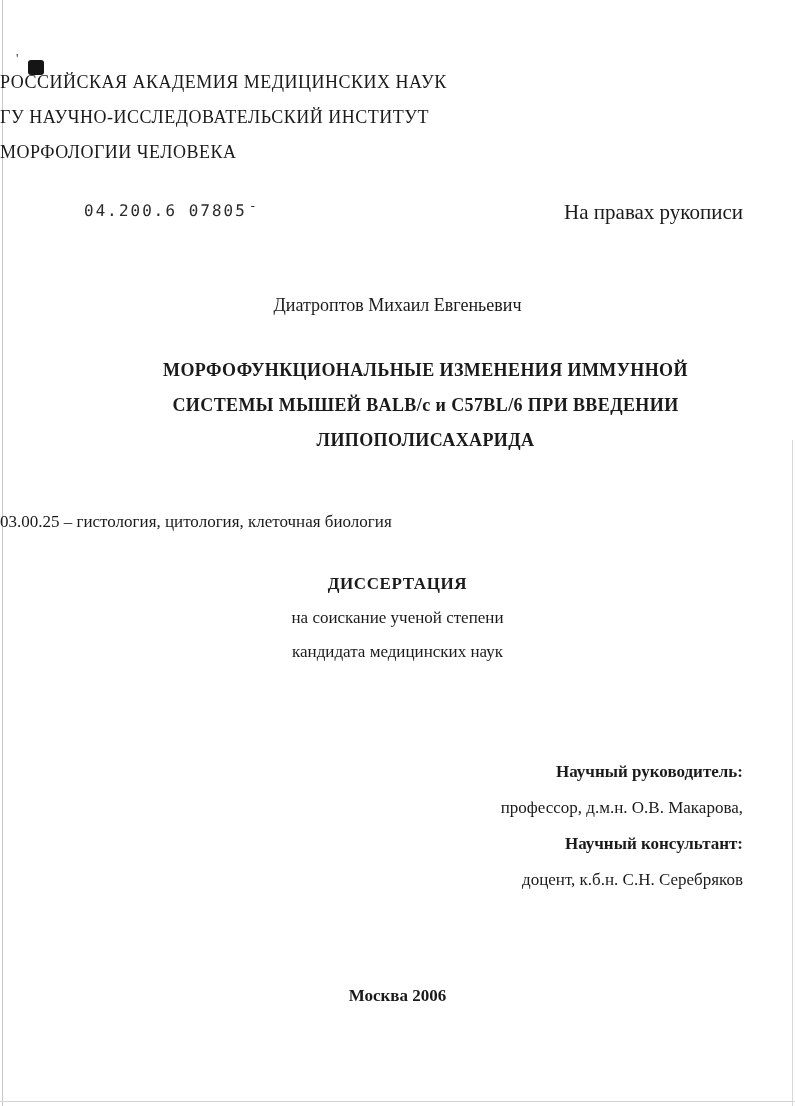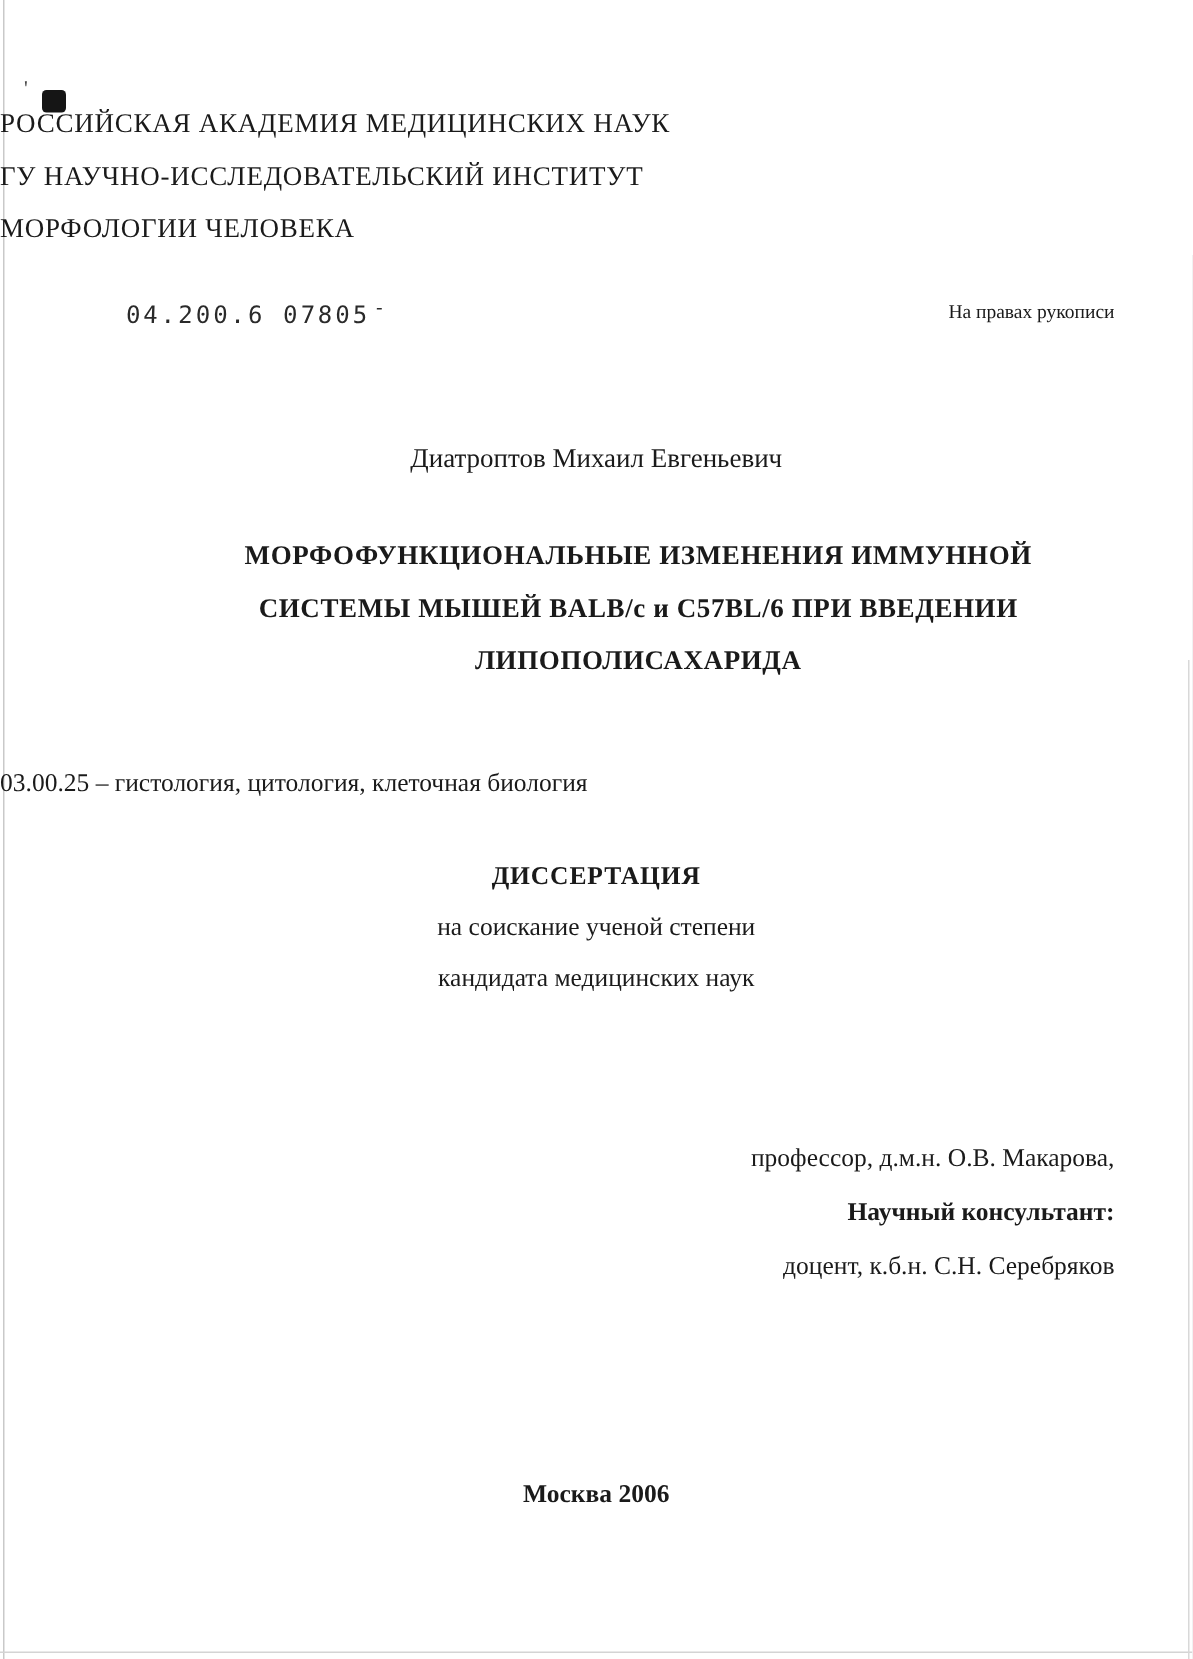--- a/index.html
+++ b/index.html
@@ -74,21 +74,21 @@
   }
   .stamp .stamp-dash {
     font-size: 13px;
     vertical-align: super;
     letter-spacing: 0;
     margin-left: 2px;
   }
   .manuscript-note {
     position: absolute;
     right: 52px; top: 200px;
-    font-size: 13px;
+    font-size: 21px;
   }
   .author-line {
     position: absolute;
     left: 0; top: 295px;
     width: 795px;
     text-align: center;
     font-size: 18px;
   }
   .title-block {
     position: absolute;
@@ -180,20 +180,21 @@
 
   <div class="specialty-line">03.00.25 – гистология, цитология, клеточная биология</div>
 
   <div class="thesis-block">
     <div class="thesis-title">ДИССЕРТАЦИЯ</div>
     <div class="thesis-sub">на соискание ученой степени</div>
     <div class="thesis-sub">кандидата медицинских наук</div>
   </div>
 
   <div class="supervisor-block">
+    <div class="sline srole">Научный руководитель:</div>
     <div class="sline">профессор, д.м.н. О.В. Макарова,</div>
     <div class="sline srole">Научный консультант:</div>
     <div class="sline">доцент, к.б.н. С.Н. Серебряков</div>
   </div>
 
   <div class="footer-line">Москва 2006</div>
 
 </div>
 
 </body></html>

